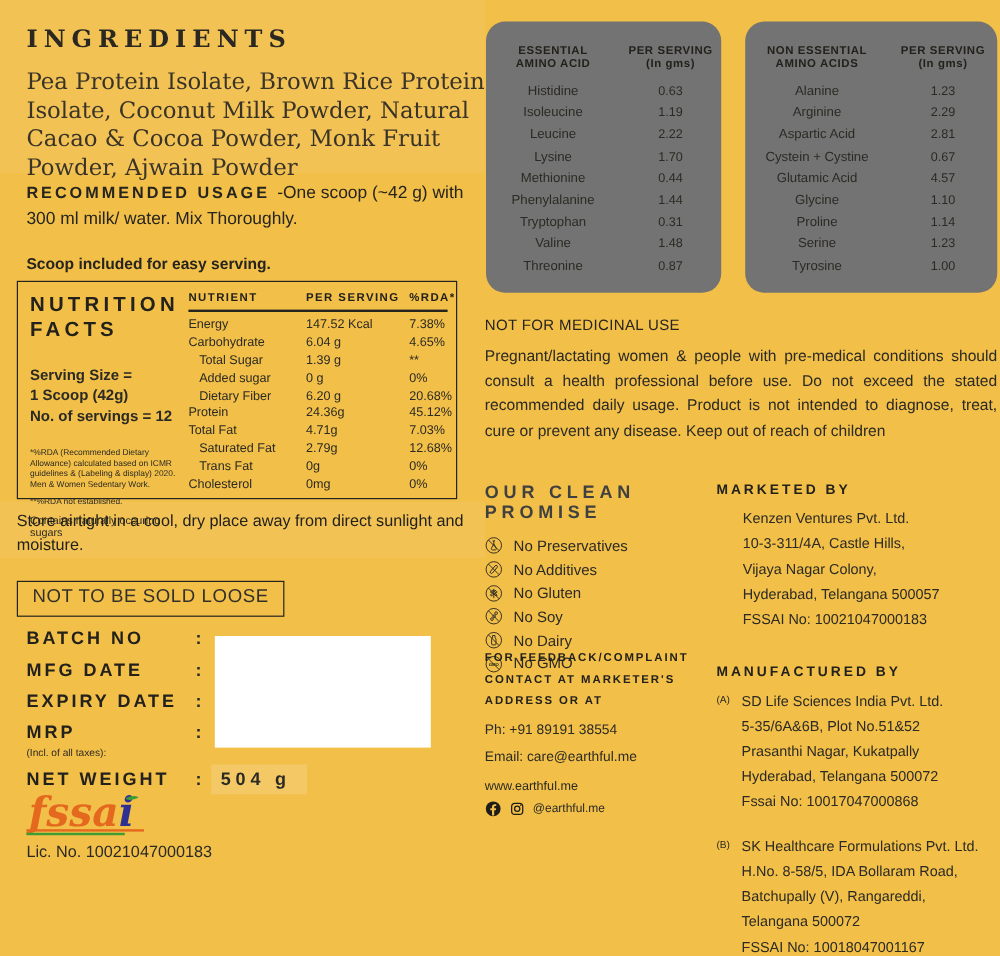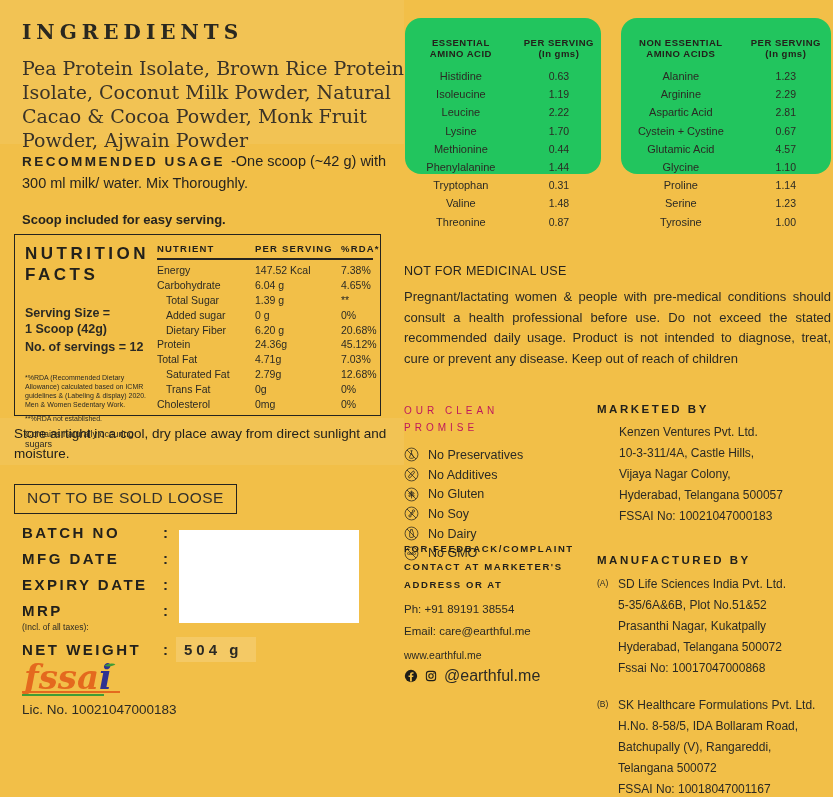--- a/index.html
+++ b/index.html
@@ -57,47 +57,47 @@
 
   
   #fssai-block{left:22px;top:663px}
   .fssai-text{font-family:"DejaVu Serif",serif;font-style:italic;font-weight:bold;font-size:34px;line-height:28px;color:#E4691E;display:inline-block;position:relative;border-bottom:2.5px solid #E4691E;padding:0 8px 0 2px}
   .fssai-i{color:#2E3192}
   .leaf{position:absolute;top:0;right:5px;width:10px;height:4px;background:#3F9C35;border-radius:0 100% 0 100%;transform:rotate(-24deg)}
   .fssai-text:after{content:"";position:absolute;left:0;right:16px;bottom:-5px;height:2px;background:#3F9C35}
   #lic{left:22px;top:702px;font-size:13.5px}
 
   
-  .amino{position:absolute;background:#22c55e;border-radius:16px;box-sizing:border-box;padding-top:19px;top:18px;height:156px}
+  .amino{position:absolute;background:#737373;border-radius:16px;box-sizing:border-box;padding-top:19px;top:18px;height:226px}
   #ess{left:405px;width:196px}
   #ness{left:621px;width:210px}
   .am-head{display:grid;grid-template-columns:57% 43%;text-align:center;font-size:9.5px;font-weight:bold;letter-spacing:0.5px;line-height:11px;color:#23211b}
   .am-rows{margin-top:8px}
   .am-row{display:grid;grid-template-columns:57% 43%;text-align:center;font-size:11px;height:18.2px;align-items:center}
   .am-val{font-size:10.5px}
 
   
   #medicinal{left:404px;top:264px;width:427px}
   .med-title{font-size:12.5px;letter-spacing:0.3px;margin-bottom:9px;color:#26241f}
   .med-text{font-size:13px;line-height:1.58;text-align:justify;color:#2b2a24}
 
   
   #promise{left:404px;top:402px;width:192px}
-  .pr-title{font-size:10px;font-weight:normal;letter-spacing:4px;line-height:17px;color:#be185d}
+  .pr-title{font-size:15px;font-weight:bold;letter-spacing:4px;line-height:17px;color:#404040}
   .pr-items{margin-top:9px}
   .pr-item{display:flex;align-items:center;gap:9px;height:19.7px;font-size:12.5px}
   .pr-item svg{flex:0 0 auto}
 
   
   #feedback{left:404px;top:540px;width:192px}
   .fb-head{font-size:9.5px;font-weight:bold;letter-spacing:1.6px;line-height:18px;color:#23211b}
   .fb-line{font-size:11.5px;margin-top:9px}
   .fb-line2{font-size:11.5px;margin-top:10px}
   .fb-site{font-size:10.5px;margin-top:12px}
-  .fb-social{display:flex;align-items:center;gap:6px;margin-top:6px;font-size:16px}
+  .fb-social{display:flex;align-items:center;gap:6px;margin-top:6px;font-size:10px}
 
   
   #marketed{left:597px;top:403px;width:236px}
   .blk-title{font-size:11.5px;font-weight:bold;letter-spacing:2.5px;color:#23211b}
   .mk-lines{margin-top:7px;padding-left:22px;font-size:12px;line-height:21px}
   #manufactured{left:597px;top:554px;width:238px}
   .mf-entry{display:flex;margin-top:8px}
   .mf-entry.second{margin-top:16px}
   .mf-prefix{width:21px;font-size:8.5px;padding-top:4px}
   .mf-lines{font-size:12px;line-height:21px;flex:1}

